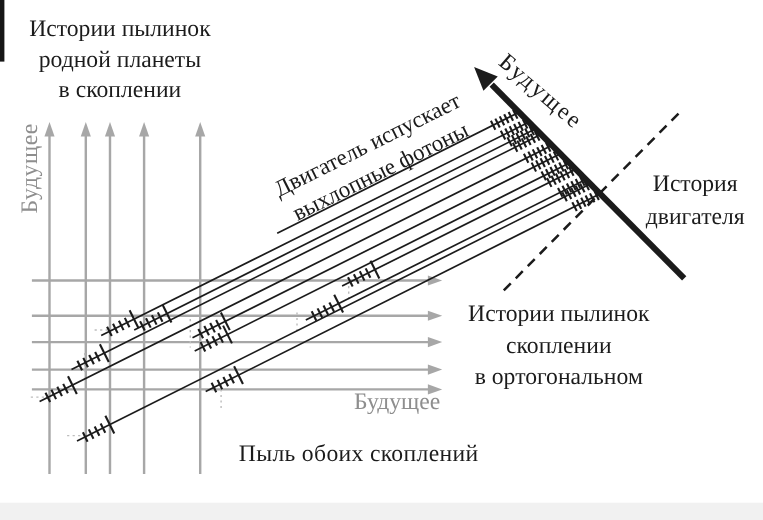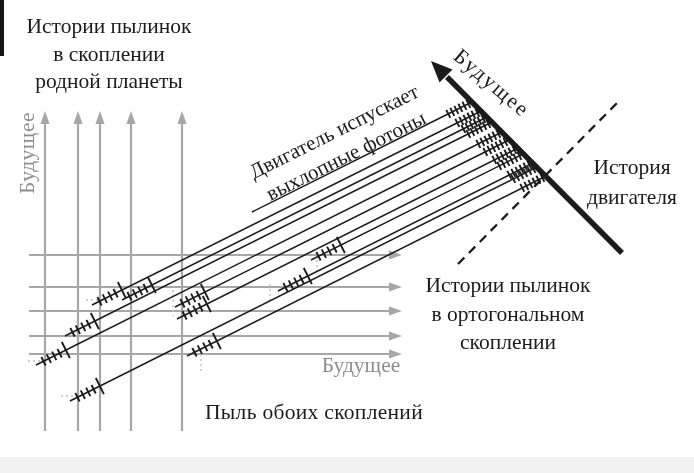--- a/index.html
+++ b/index.html
@@ -28,21 +28,21 @@
     left:214px; top:117px; width:252px; line-height:27px; font-size:21px;
     transform:rotate(-26.5deg);
   }
   #future-engine{
     left:430px; top:70px; width:124px; height:26px; line-height:26px;
     transform:rotate(40.5deg); letter-spacing:2px;
   }
   #engine-history{left:548px; top:152px; width:168px; line-height:30px;}
   #orthogonal{left:395px; top:271px; width:226px; line-height:28.5px;}
   #future-bottom{left:290px; top:352px; width:142px;}
-  #both-clusters{left:140px; top:399px; width:348px; letter-spacing:0.3px;}
+  #both-clusters{left:152px; top:399px; width:348px; letter-spacing:0.3px;}
 </style>
 </head>
 <body>
 
 <div id="stage">
 
   <svg id="diagram-svg" width="694" height="473" viewBox="0 0 694 473">
     <g id="g-artifacts">
         <rect x="0" y="0" width="4" height="56" fill="#161616"></rect>
         <rect x="0" y="457" width="694" height="16" fill="#f1f1f1"></rect>
@@ -214,42 +214,42 @@
         <line x1="458" y1="264" x2="619" y2="101" stroke="#1b1b1b" stroke-width="2.3" stroke-linecap="butt" stroke-dasharray="9 6.5"></line>
       </g>
     <g id="g-engine">
         <line x1="622" y1="253" x2="447" y2="77" stroke="#1b1b1b" stroke-width="5.5" stroke-linecap="butt"></line>
         <polygon points="431,61 452.5,69.5 439.5,82.5" fill="#1b1b1b"></polygon>
       </g>
   </svg>
 
   <div class="lbl" id="home-heading">
     <span>Истории пылинок</span>
+    <span>родной планеты</span>
     <span>в скоплении</span>
-    <span>родной планеты</span>
   </div>
 
   <div class="lbl gray" id="future-left">Будущее</div>
 
   <div class="lbl" id="engine-emits">
     <span>Двигатель испускает</span>
     <span>выхлопные фотоны</span>
   </div>
 
   <div class="lbl" id="future-engine">Будущее</div>
 
   <div class="lbl" id="engine-history">
     <span>История</span>
     <span>двигателя</span>
   </div>
 
   <div class="lbl" id="orthogonal">
     <span>Истории пылинок</span>
+    <span>скоплении</span>
     <span>в ортогональном</span>
-    <span>скоплении</span>
   </div>
 
   <div class="lbl gray" id="future-bottom">Будущее</div>
 
   <div class="lbl" id="both-clusters">
     <span>Пыль обоих скоплений</span>
   </div>
 
 </div>
 

